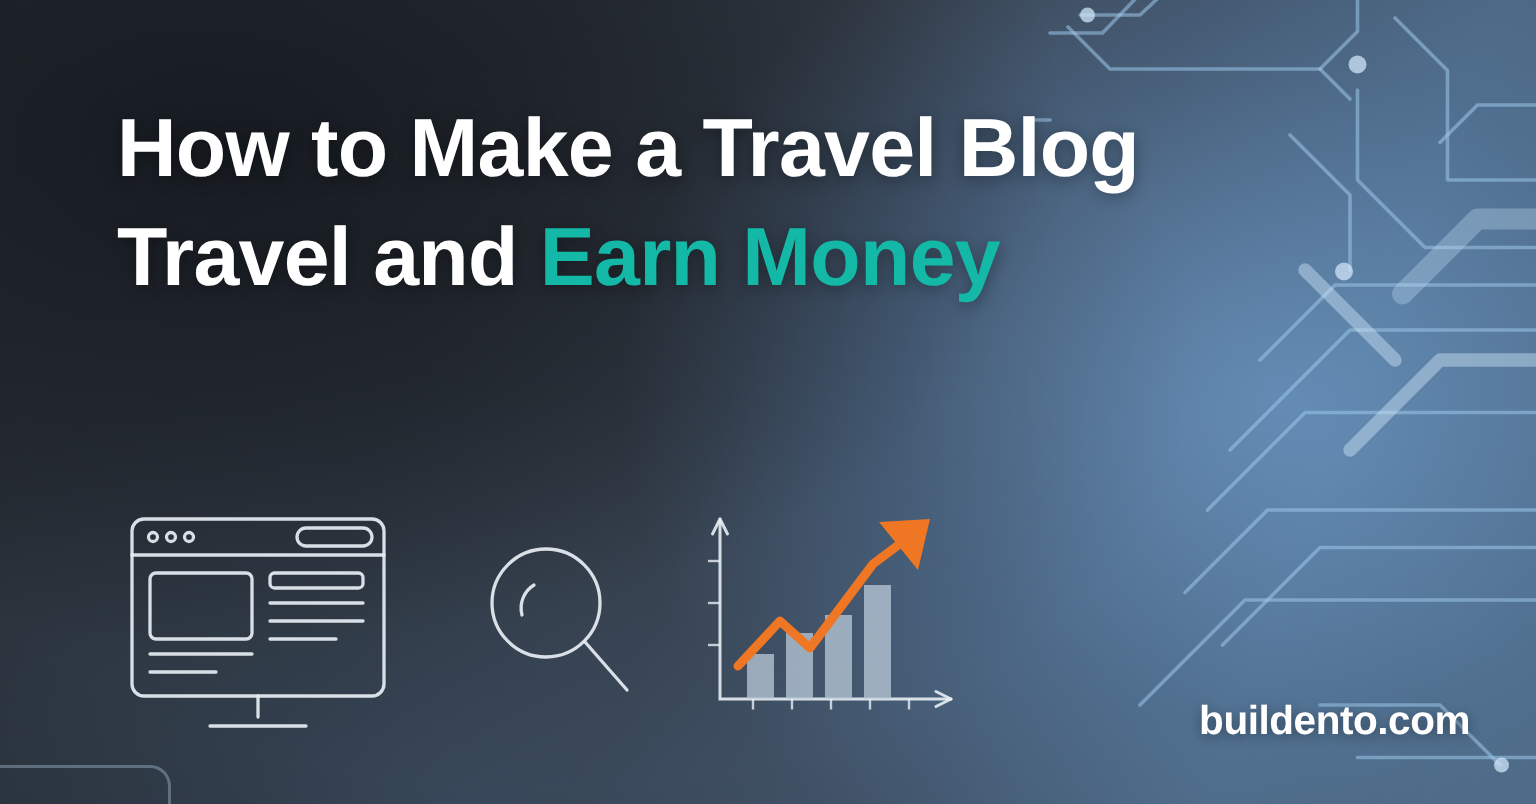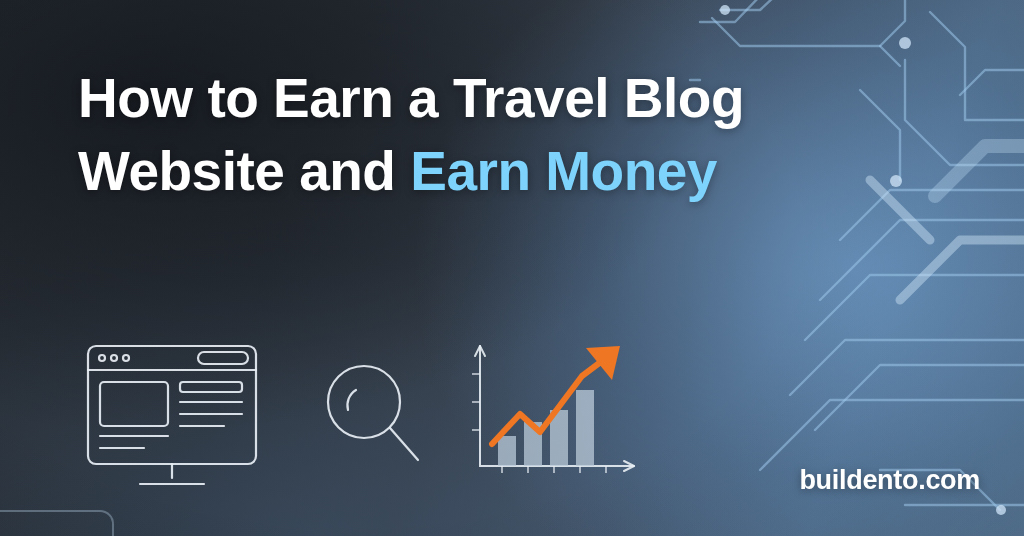--- a/index.html
+++ b/index.html
@@ -55,21 +55,21 @@
     top: 62px;
     width: 800px;
     color: #ffffff;
     font-size: 55px;
     font-weight: bold;
     line-height: 1.32;
     letter-spacing: -0.5px;
     text-shadow: 0 2px 10px rgba(0,0,0,0.35);
   }
   .headline .accent {
-    color: #7dd3fc;
+    color: #14b8a6;
   }
   .headline .line {
     display: block;
     white-space: nowrap;
   }
 
   .domain {
     position: absolute;
     right: 44px;
     bottom: 40px;
@@ -176,22 +176,22 @@
       <circle cx="905" cy="43" r="6"></circle>
       <circle cx="896" cy="181" r="6"></circle>
       <circle cx="725" cy="10" r="5"></circle>
       <circle cx="1001" cy="510" r="5"></circle>
     </g>
   </svg>
 
   <div class="content">
 
     <div class="headline">
-      <span class="line">How to Earn a Travel Blog</span>
-      <span class="line"><span>Website and </span><span class="accent">Earn Money</span></span>
+      <span class="line">How to Make a Travel Blog</span>
+      <span class="line"><span>Travel and </span><span class="accent">Earn Money</span></span>
     </div>
 
     <div class="icons">
 
       <svg class="icon-browser" width="180" height="155" viewBox="0 0 180 155">
         <rect class="stroke" x="6" y="6" width="168" height="118" rx="8"></rect>
         <path class="stroke" d="M6 30 L174 30"></path>
         <circle class="stroke" cx="20" cy="18" r="3"></circle>
         <circle class="stroke" cx="32" cy="18" r="3"></circle>
         <circle class="stroke" cx="44" cy="18" r="3"></circle>

